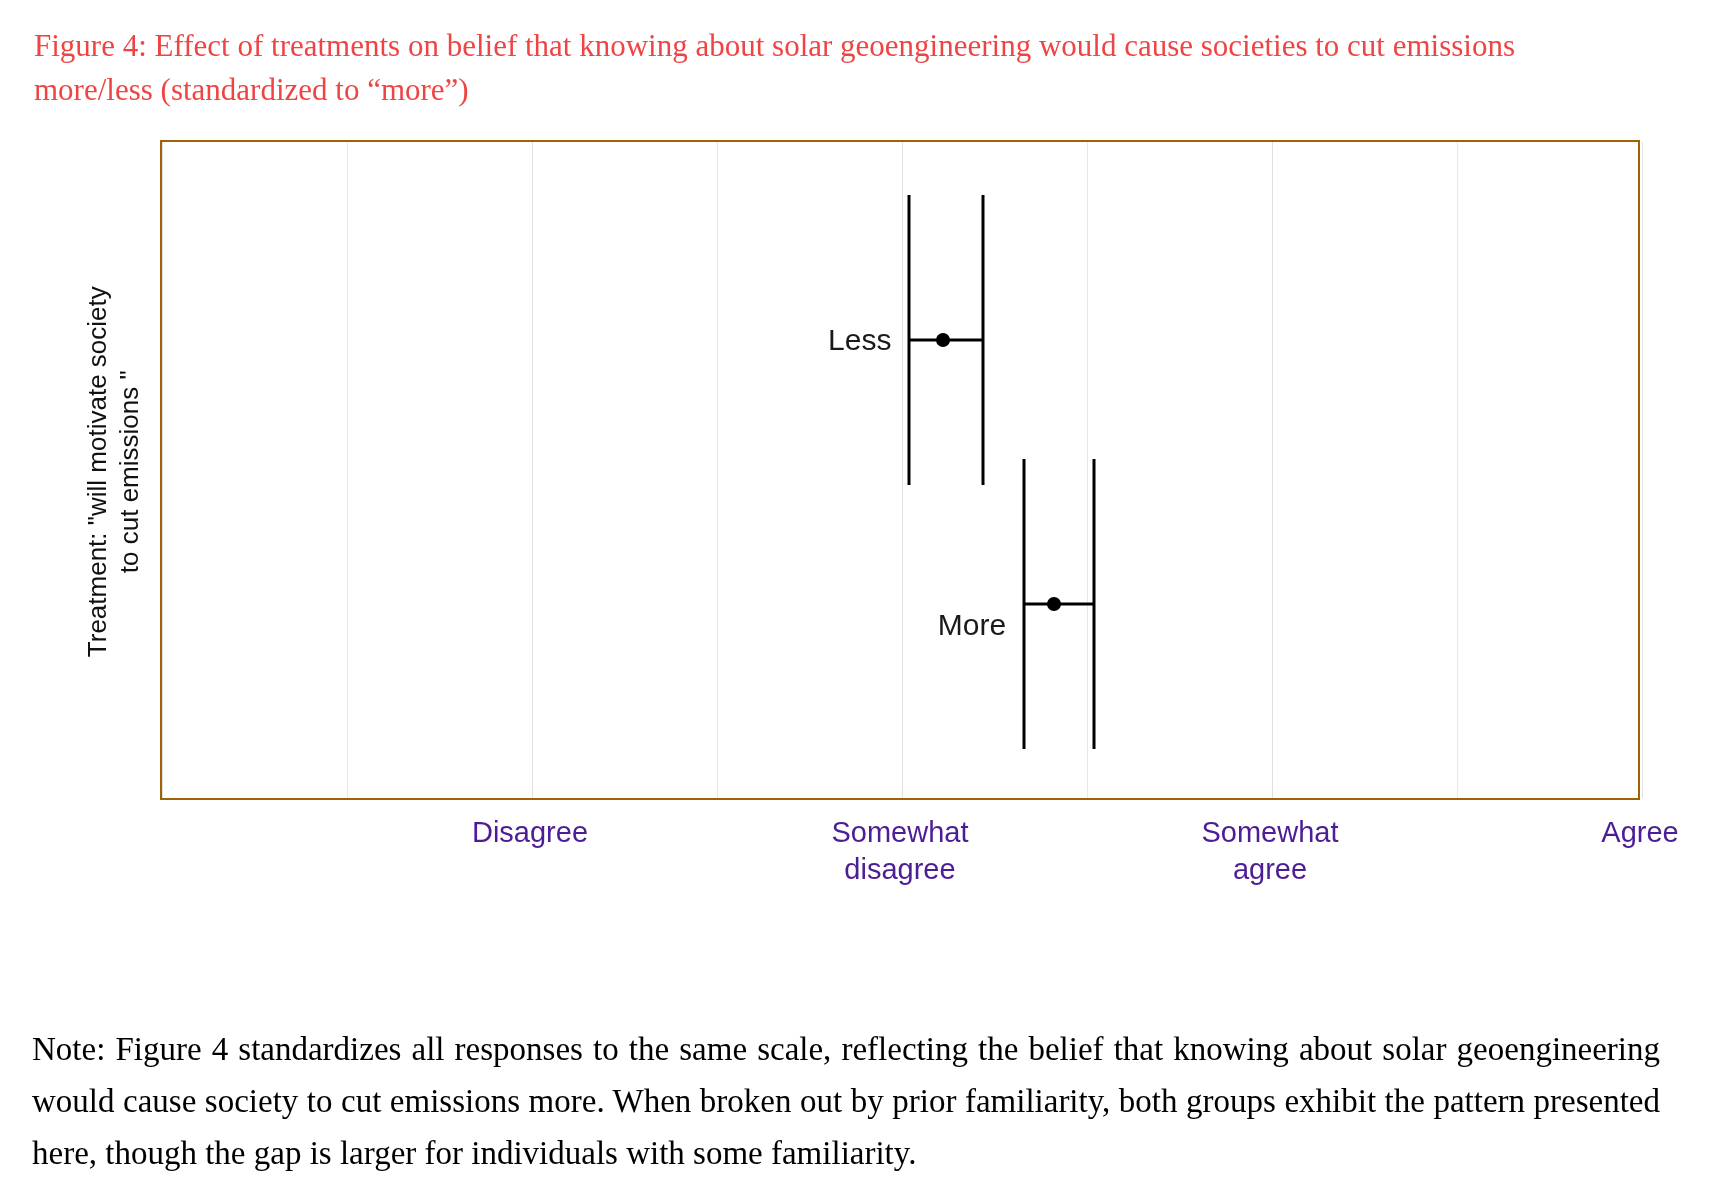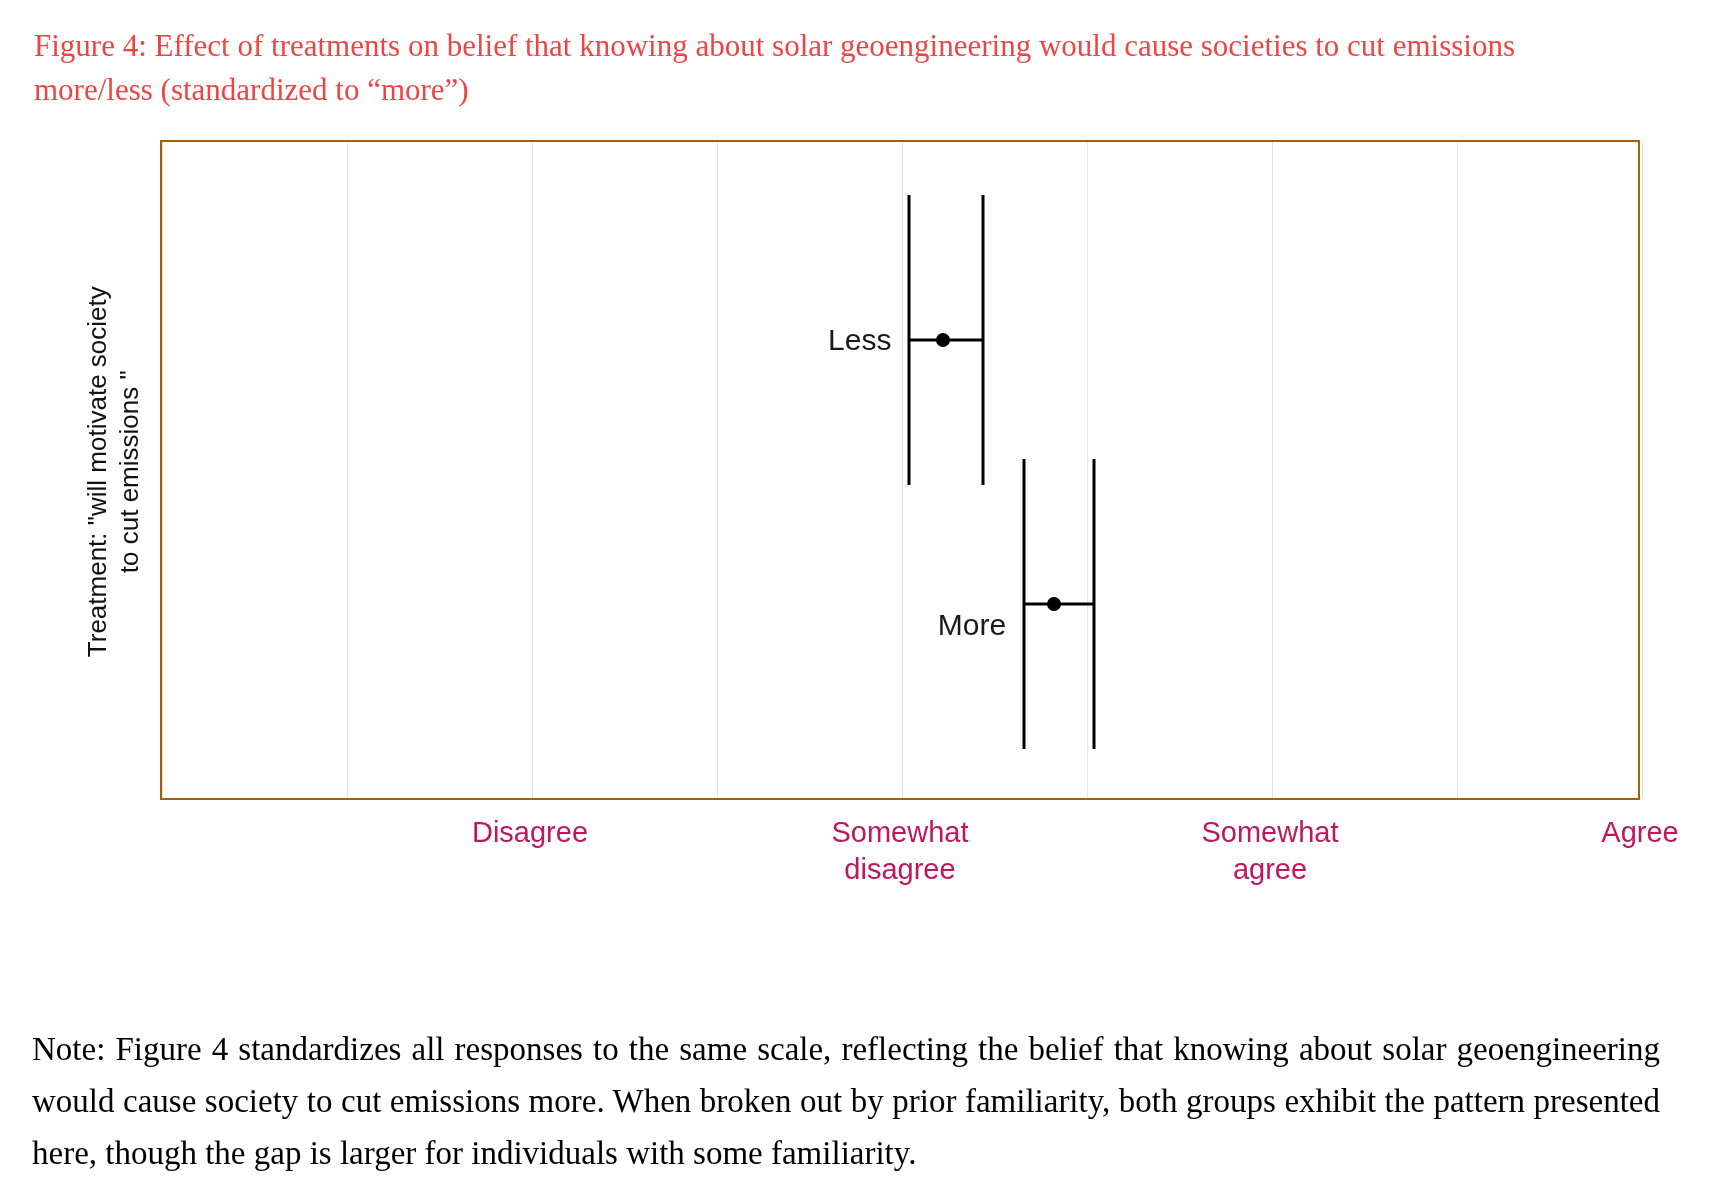--- a/index.html
+++ b/index.html
@@ -110,21 +110,21 @@
     top: 676px;
     width: 1480px;
     height: 90px;
   }
   .xtick {
     position: absolute;
     transform: translateX(-50%);
     text-align: center;
     font-family: "Liberation Sans", sans-serif;
     font-size: 29px;
-    color: #be185d;
+    color: #4c1d95;
     line-height: 1.28;
     white-space: nowrap;
   }
   .note {
     position: absolute;
     left: 32px;
     top: 1000px;
     width: 1628px;
     font-family: "Liberation Serif", serif;
     font-size: 33px;

